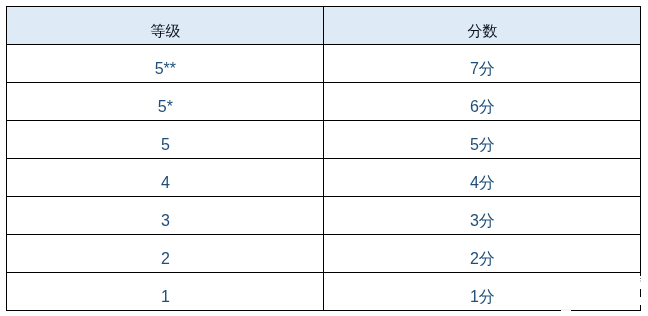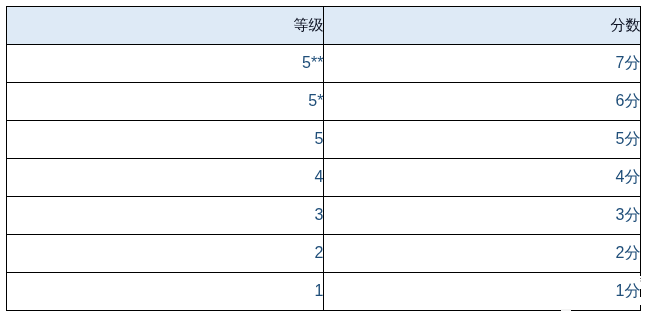--- a/index.html
+++ b/index.html
@@ -12,23 +12,23 @@
   .sheet{position:absolute;left:0;top:0;width:648px;height:316px;background:#ffffff;}
 
   
   .grade-table{
     position:absolute;left:6.4px;top:6.4px;
     width:634px;height:304px;
     border-collapse:collapse;table-layout:fixed;
   }
   .grade-table col{width:317px;}
   .grade-table td{
-    padding:0;margin:0;
+    padding:12px;margin:0;
     border:1px solid #000000;
-    text-align:right;vertical-align:middle;
+    text-align:center;vertical-align:middle;
     line-height:1;
     box-sizing:border-box;
   }
   .grade-table tr{height:38px;}
 
   .hdr-row td{background:#deeaf6;color:#0b1020;font-size:15px;padding-bottom:2px;}
   .body-row td{background:#ffffff;color:#1f4e79;font-size:16px;padding-bottom:1px;}
 
   
   .watermark{position:absolute;pointer-events:none;}

